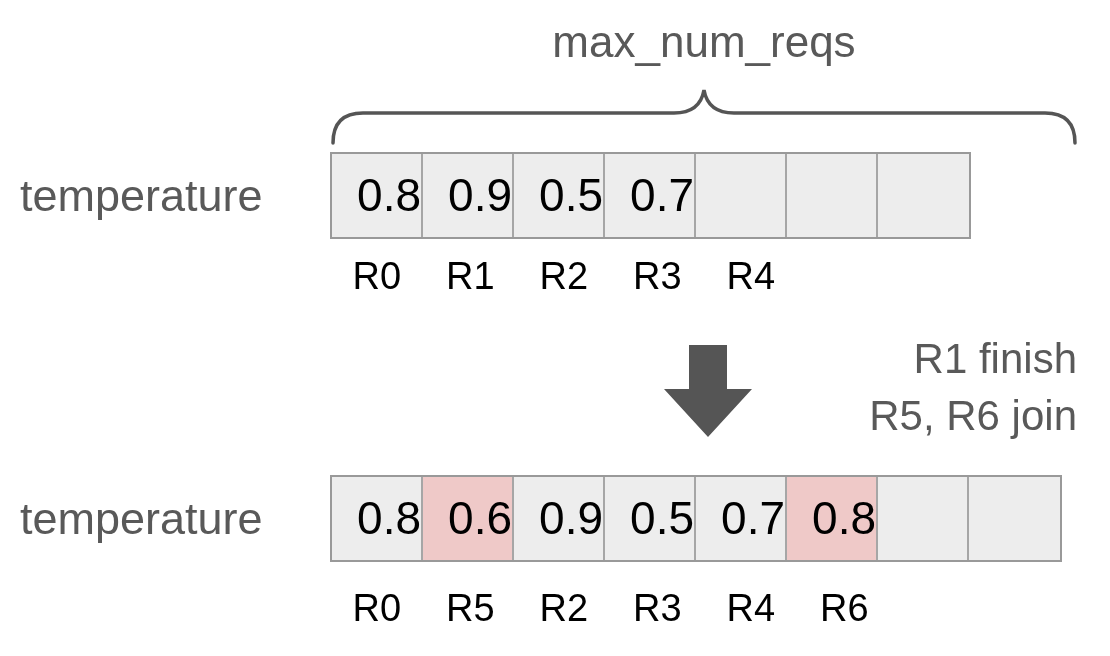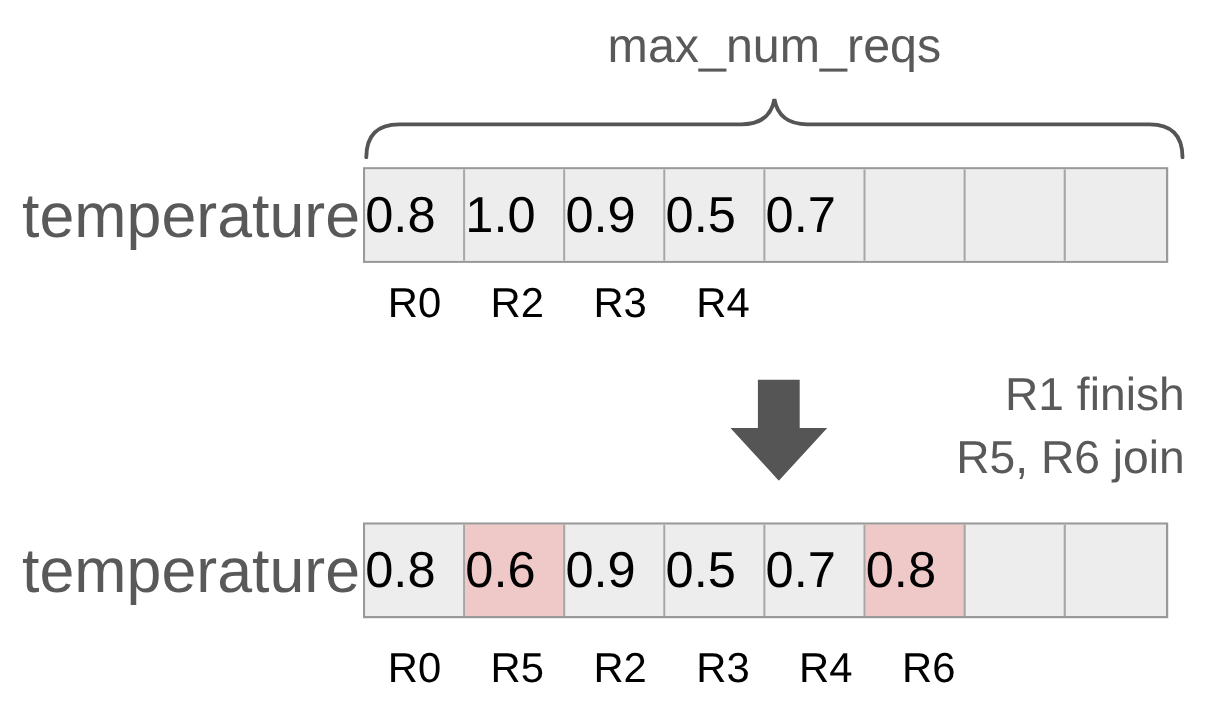--- a/index.html
+++ b/index.html
@@ -32,21 +32,21 @@
     color: var(--gray-text);
   }
   .brace {
     position: absolute;
     left: 330px; top: 87px;
     width: 748px; height: 58px;
   }
   .row-label {
     position: absolute;
     left: 20px;
-    font-size: 57px;
+    font-size: 45px;
     line-height: 50px;
     color: var(--gray-text);
     white-space: nowrap;
   }
   .row1-label { top: 171px; }
   .row2-label { top: 494px; }
   .array {
     position: absolute;
     left: 330px;
     display: flex;
@@ -54,21 +54,21 @@
     background: var(--cell-bg);
   }
   .row1-array { top: 152px; }
   .row2-array { top: 475px; }
   .cell {
     width: 91px; height: 83px;
     background: var(--cell-bg);
     border-right: 2px solid var(--cell-border);
     font-size: 46px;
     line-height: 83px;
-    text-align: left;
+    text-align: right;
     color: var(--value-text);
   }
   .cell:last-child { border-right: none; }
   .cell.highlight { background: var(--highlight-bg); }
   .req-labels {
     position: absolute;
     left: 330px;
     display: flex;
     width: 748px;
   }
@@ -106,31 +106,31 @@
   <div class="brace-label">max_num_reqs</div>
 
   <svg class="brace" viewBox="0 0 748 58" fill="none">
     <path d="M 3,56 Q 3,26 33,26 L 344,26 Q 370,26 374,3 Q 378,26 404,26 L 715,26 Q 745,26 745,56" stroke="#555555" stroke-width="3.5" stroke-linecap="round" fill="none"></path>
   </svg>
 
   <div class="row-label row1-label">temperature</div>
 
   <div class="array row1-array">
     <div class="cell">0.8</div>
-    <div class="cell">1.0</div>
     <div class="cell">0.9</div>
     <div class="cell">0.5</div>
     <div class="cell">0.7</div>
     <div class="cell"></div>
     <div class="cell"></div>
     <div class="cell"></div>
   </div>
 
   <div class="req-labels row1-reqs">
     <div class="req">R0</div>
+    <div class="req">R1</div>
     <div class="req">R2</div>
     <div class="req">R3</div>
     <div class="req">R4</div>
     <div class="req"></div>
     <div class="req"></div>
     <div class="req"></div>
   </div>
 
   <svg class="arrow" viewBox="0 0 88 92">
     <polygon points="25,0 63,0 63,44 88,44 44,92 0,44 25,44" fill="#555555"></polygon>

